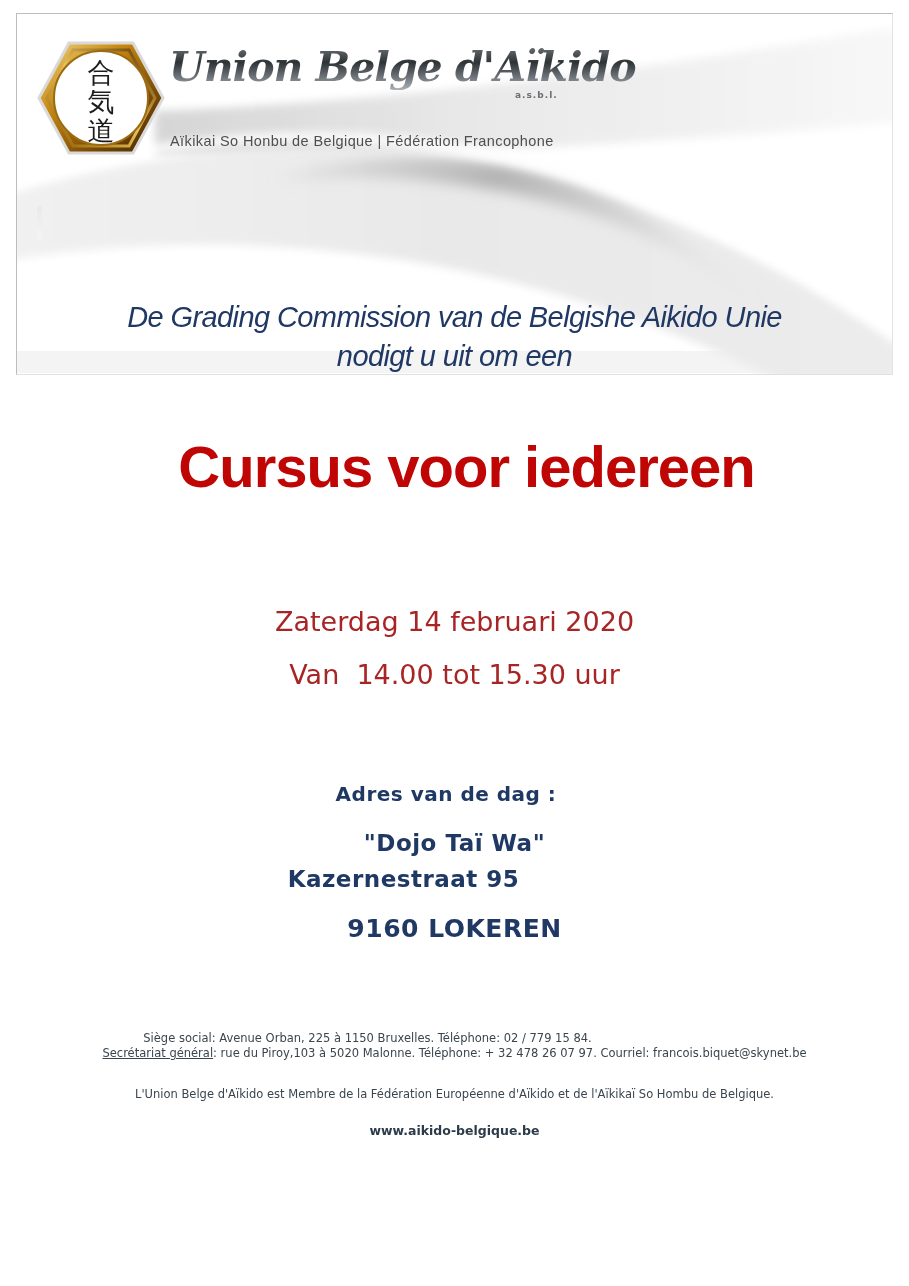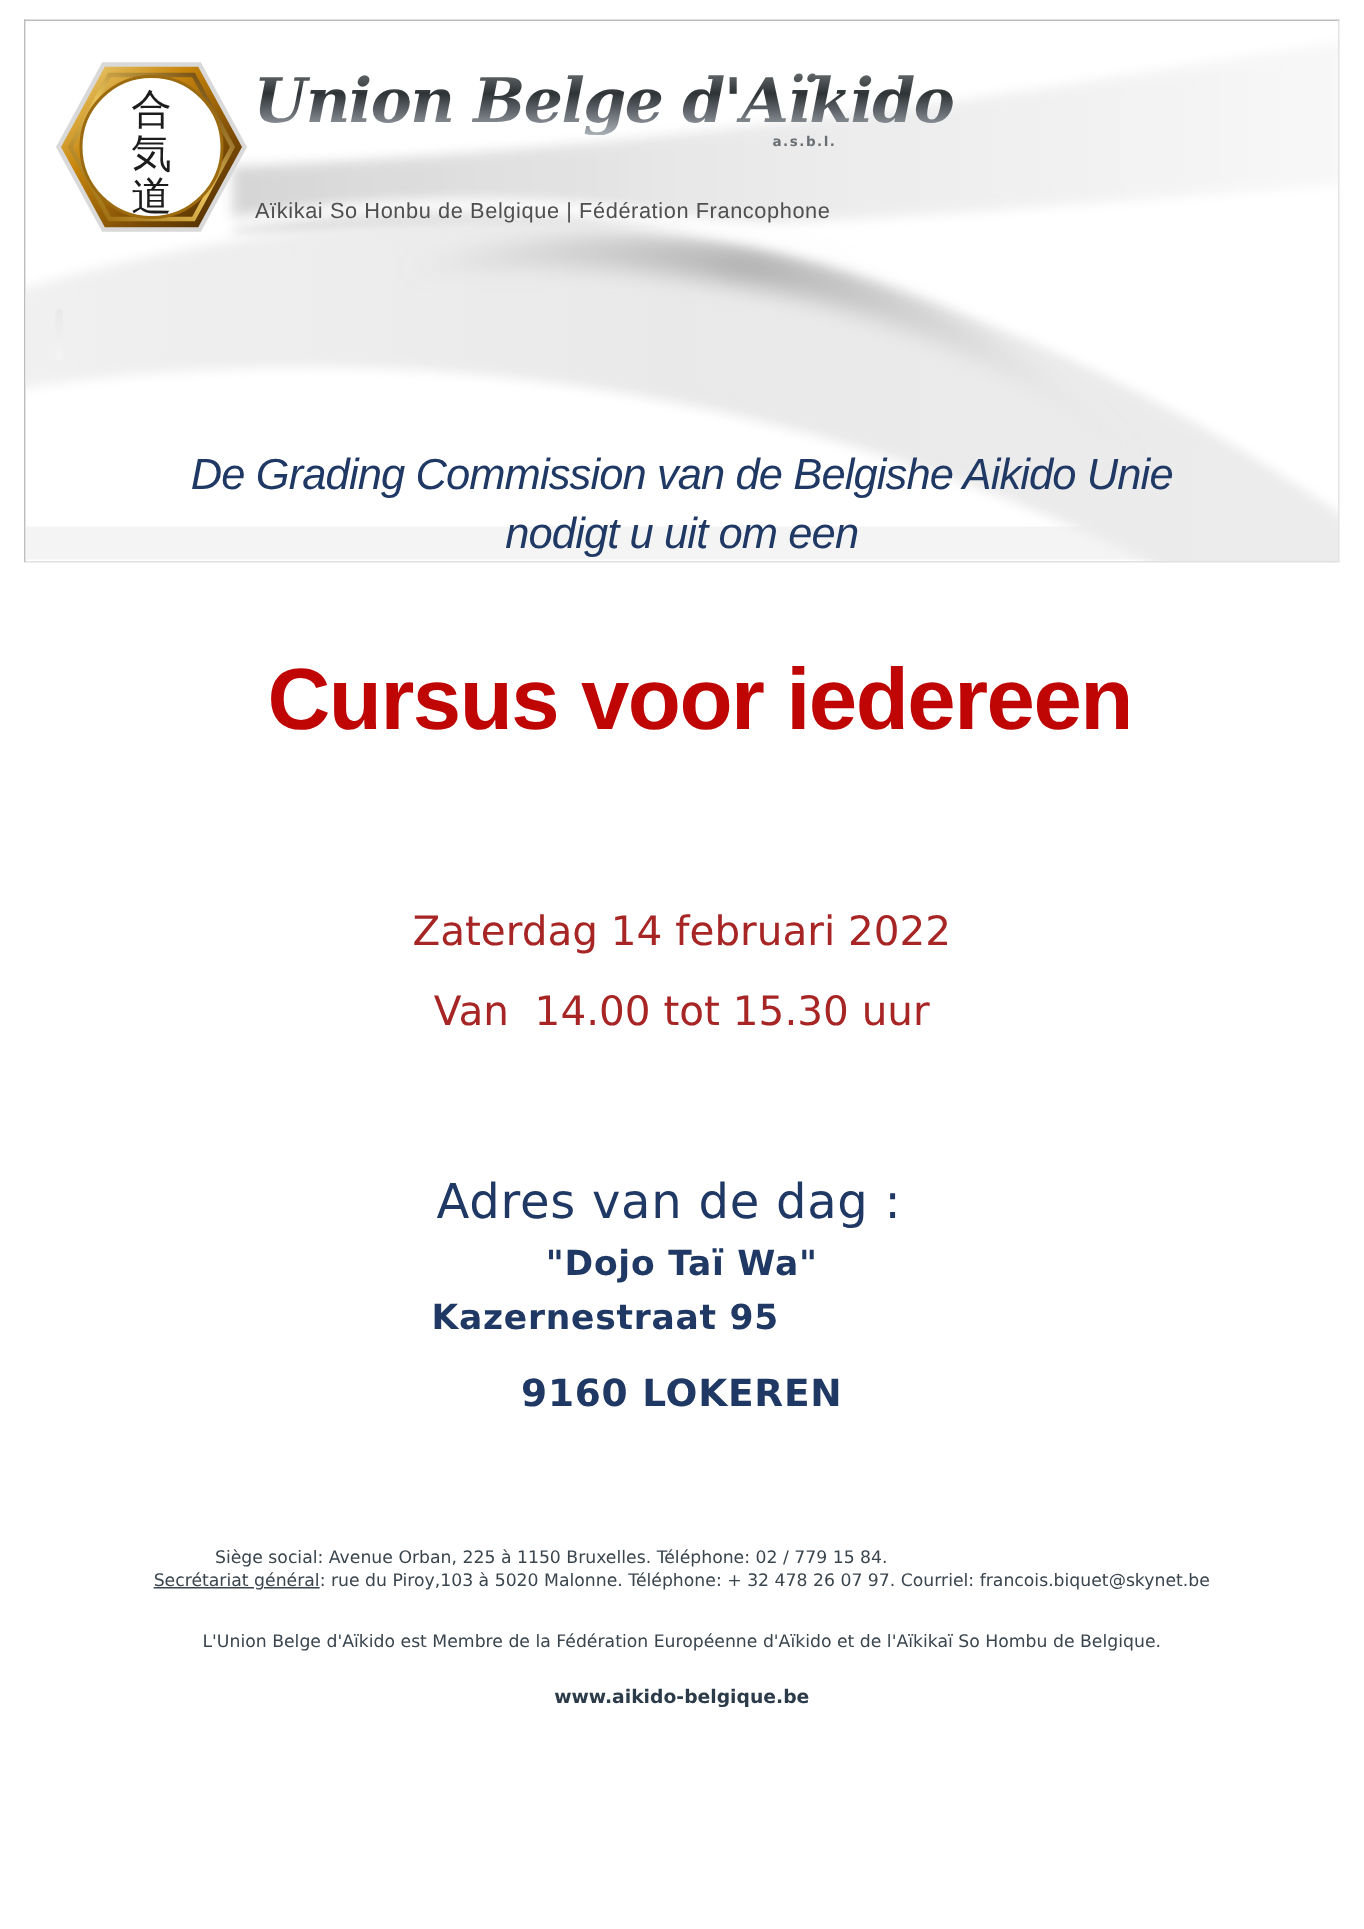--- a/index.html
+++ b/index.html
@@ -49,21 +49,21 @@
   .event-date{
     position:absolute;left:0;top:606px;width:909px;text-align:center;
     font-size:27px;color:#a82525;
   }
   .event-time{
     position:absolute;left:0;top:659px;width:909px;text-align:center;
     font-size:27px;color:#a82525;white-space:pre;
   }
   .venue-heading{
     position:absolute;left:0;top:782px;width:892px;text-align:center;
-    font-size:32px;font-weight:normal;color:#1f3864;letter-spacing:0.5px;
+    font-size:20px;font-weight:bold;color:#1f3864;letter-spacing:0.5px;
   }
   .venue-name{
     position:absolute;left:0;top:830px;width:909px;text-align:center;
     font-size:23px;font-weight:bold;color:#1f3864;letter-spacing:0.5px;
   }
   .venue-street{
     position:absolute;left:0;top:866px;width:807px;text-align:center;
     font-size:23px;font-weight:bold;color:#1f3864;letter-spacing:0.5px;
   }
   .venue-city{
@@ -155,21 +155,21 @@
   <div class="faint-mark"></div>
 
   <div class="invitation">
     <div>De Grading Commission van de Belgishe Aikido Unie</div>
     <div>nodigt u uit om een</div>
   </div>
 </div>
 
 <div class="main-title">Cursus voor iedereen</div>
 
-<div class="event-date">Zaterdag 14 februari 2022</div>
+<div class="event-date">Zaterdag 14 februari 2020</div>
 <div class="event-time">Van  14.00 tot 15.30 uur</div>
 
 <div class="venue-heading">Adres van de dag :</div>
 <div class="venue-name">"Dojo Taï Wa"</div>
 <div class="venue-street">Kazernestraat 95</div>
 <div class="venue-city">9160 LOKEREN</div>
 
 <div class="footer-line1">Siège social: Avenue Orban, 225 à 1150 Bruxelles. Téléphone: 02 / 779 15 84.</div>
 <div class="footer-line2"><span class="underl">Secrétariat général</span><span>: rue du Piroy,103 à 5020 Malonne. Téléphone: + 32 478 26 07 97. Courriel: francois.biquet@skynet.be</span></div>
 <div class="footer-line3">L'Union Belge d'Aïkido est Membre de la Fédération Européenne d'Aïkido et de l'Aïkikaï So Hombu de Belgique.</div>

